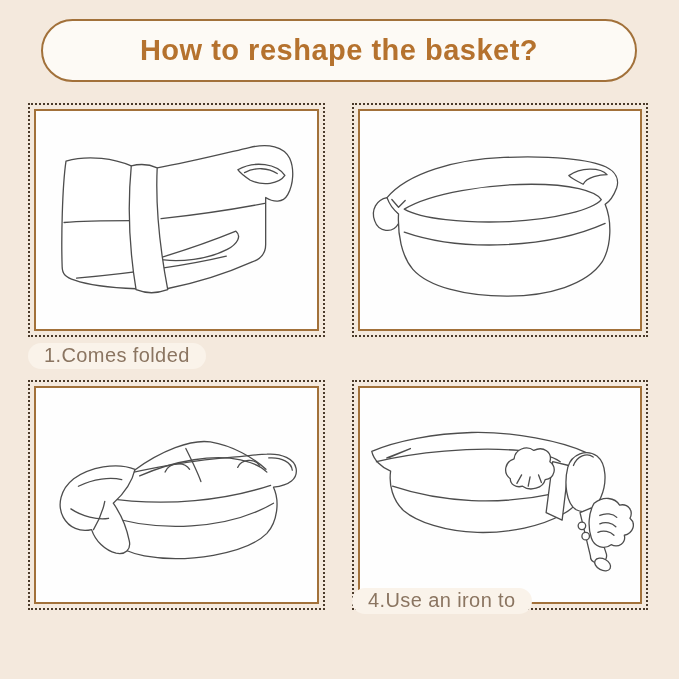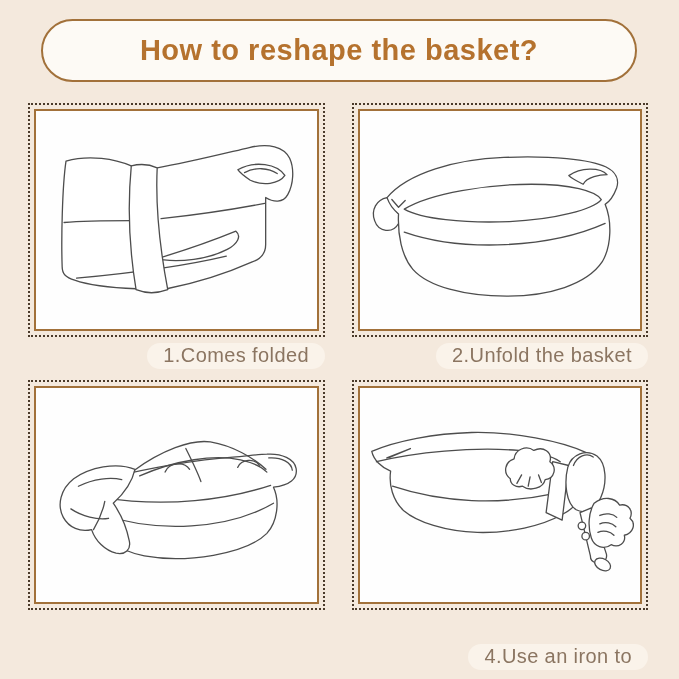--- a/index.html
+++ b/index.html
@@ -38,21 +38,21 @@
   .panel-inner{
     position:absolute;inset:4px;
     border:2px solid var(--accent);
     background:var(--panel-bg);
     display:flex;align-items:center;justify-content:center;
     overflow:hidden;
   }
   .panel-inner svg{width:96%;height:96%;}
 
   .caption{
-    position:absolute;text-align:right;
+    position:absolute;text-align:left;
     color:var(--caption-text);
     font-size:20px;letter-spacing:.4px;
     line-height:23px;
   }
   .pill{
     display:inline-block;
     background:var(--pill-bg);
     border-radius:14px;
     padding:1px 16px 2px 16px;
     white-space:nowrap;
@@ -94,23 +94,20 @@
       <svg viewBox="0 0 281 218" preserveAspectRatio="xMidYMid meet" aria-label="open basket sketch">
         <path class="wh" d="M22,86 C11,88 5,99 9,110 C13,122 28,124 34,113 C36,109 35,105 34,103 C30,97 25,91 22,86 Z"></path>
         <path class="wh" d="M22,86 C44,60 94,46 144,44 C194,42 234,46 251,54 C261,59 265,67 262,76 C259,84 255,90 250,93 C257,110 257,136 247,153 C231,177 191,189 147,189 C103,189 65,179 49,161 C37,147 33,124 34,103 C28,98 24,92 22,86 Z"></path>
         <path class="ln" d="M27,88 L34,96 L41,89"></path>
         <path class="ln" d="M40,98 C68,81 128,72 173,72 C214,72 240,79 246,88 C238,98 198,109 150,111 C102,113 57,108 40,98 Z"></path>
         <path class="ln" d="M212,63 C224,54 245,54 252,62 C245,62 231,64 227,72 C221,69 215,66 212,63 Z"></path>
         <path class="ln" d="M40,122 C100,143 192,139 250,113"></path>
       </svg>
     </div>
   </section>
-  <div class="caption" style="left:352px;top:343px;width:296px">
-    <span class="pill">2.Unfold the basket</span>
-  </div>
 
   <section class="panel" style="left:28px;top:380px;width:297px;height:230px">
     <div class="panel-inner">
       <svg viewBox="0 0 281 218" preserveAspectRatio="xMidYMid meet" aria-label="basket stuffed with towels sketch">
         <path class="wh" d="M58,103 C56,98 60,93 68,91 C110,81 160,72 200,69 C214,68 228,66 236,66 C252,65 265,71 267,81 C269,92 260,99 243,101 C250,116 247,138 236,150 C214,172 150,182 106,174 C76,168 60,152 58,132 C57,122 57,112 58,103 Z"></path>
         <path class="ln" d="M238,70 C252,69 262,75 263,83"></path>
         <path class="ln" d="M62,112 C130,123 195,114 240,99"></path>
         <path class="ln" d="M61,130 C120,150 195,146 243,118"></path>
         <path class="ln" d="M94,84 C124,62 156,50 176,53 C200,57 222,70 235,82"></path>
         <path class="ln" d="M101,89 C140,72 180,66 208,72 C222,75 231,80 236,85"></path>
@@ -143,17 +140,17 @@
         <ellipse class="wh" cx="249" cy="183" rx="9" ry="6" transform="rotate(28 249 183)"></ellipse>
         <circle class="wh" cx="227" cy="142" r="4"></circle>
         <circle class="wh" cx="231" cy="153" r="4"></circle>
         <path class="wh" d="M240,118 C250,110 262,112 267,120 C276,118 282,126 278,134 C285,140 281,150 272,152 C274,160 266,166 258,162 C250,168 240,164 237,155 C233,143 234,128 240,118 Z"></path>
         <path class="ln" d="M246,131 C252,128 260,129 264,133"></path>
         <path class="ln" d="M246,140 C252,137 259,139 263,143"></path>
         <path class="ln" d="M244,149 C250,146 257,148 261,152"></path>
       </svg>
     </div>
   </section>
-  <div class="caption" style="left:352px;top:644px;width:296px">
+  <div class="caption" style="left:352px;top:588px;width:296px">
     <span class="pill">4.Use an iron to</span><br>
   </div>
 
 </div>
 
 </body></html>

